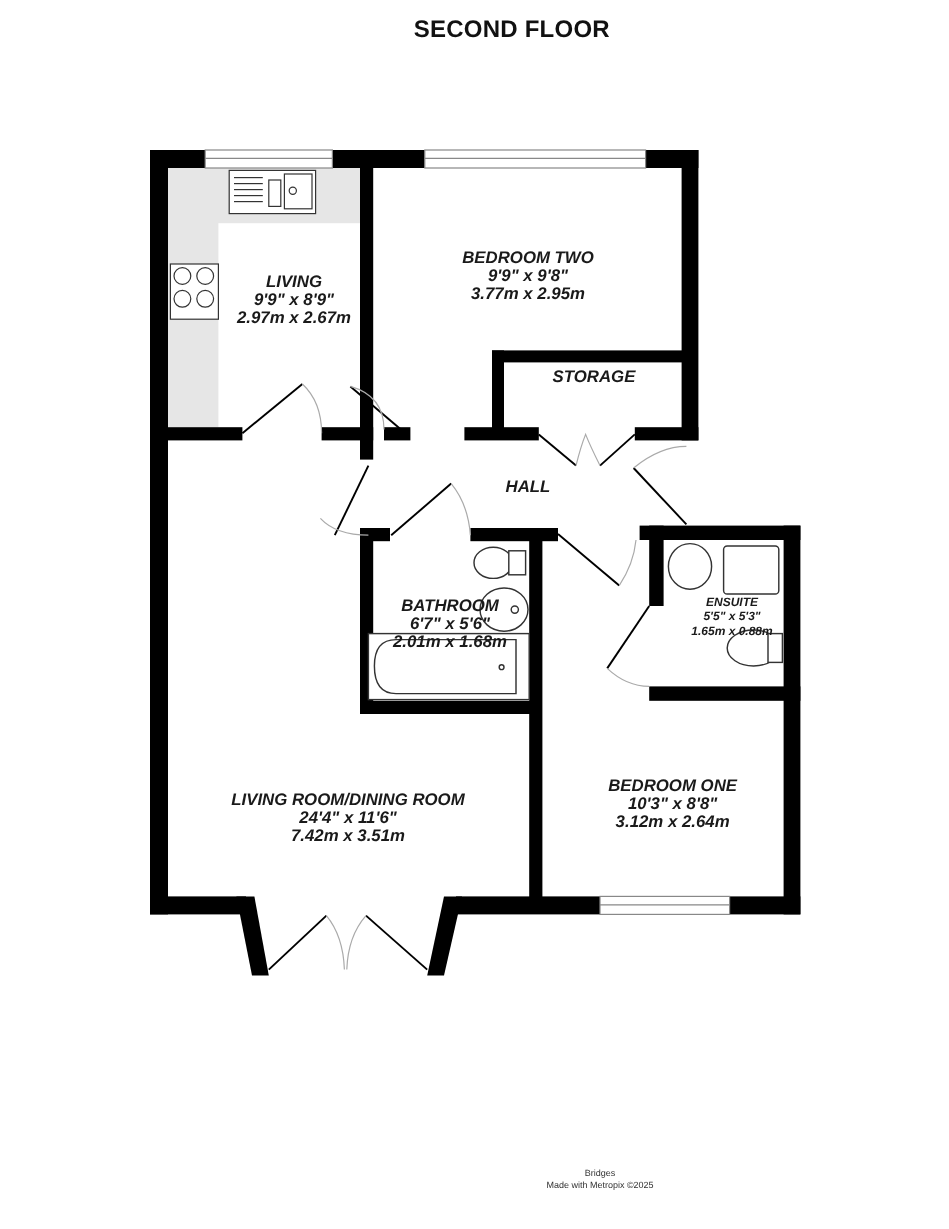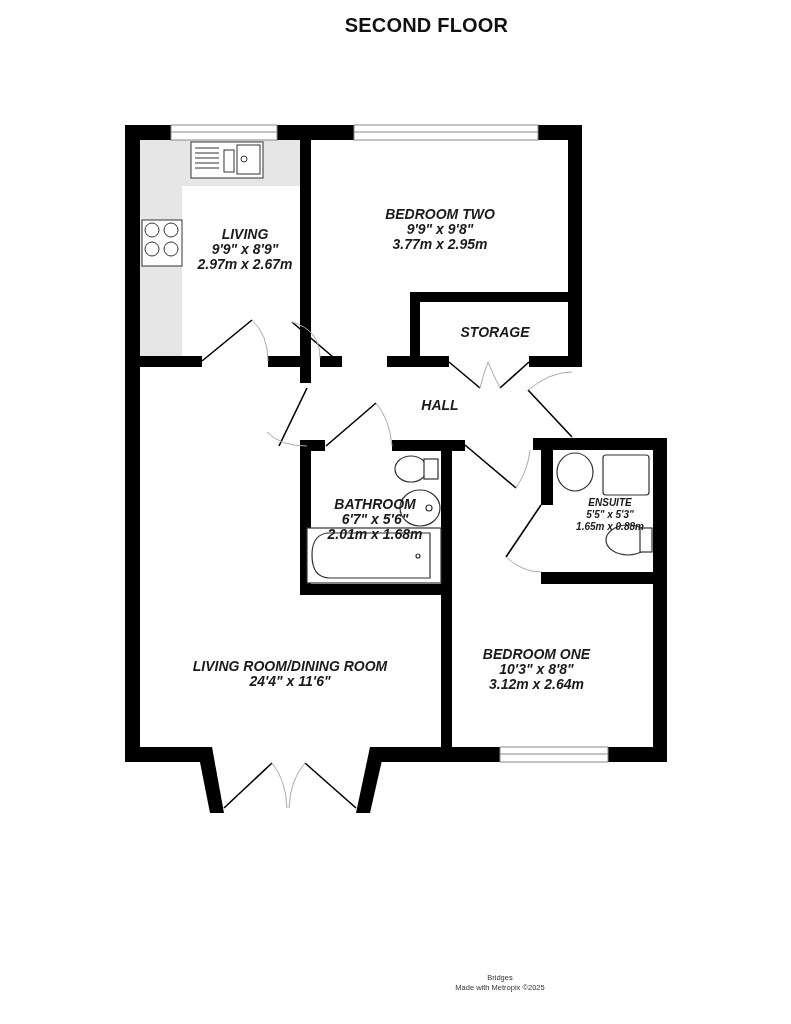--- a/index.html
+++ b/index.html
@@ -146,21 +146,21 @@
   <span class="dim">9'9"  x 8'9"</span>
   <span class="dim">2.97m  x 2.67m</span>
 </div>
 
 <div class="label" style="left:370px; top:193px; width:140px;margin-top:14px;">
   <span>BEDROOM TWO</span>
   <span class="dim">9'9"  x 9'8"</span>
   <span class="dim">3.77m  x 2.95m</span>
 </div>
 
-<div class="label" style="left:440px; top:325px; width:110px;font-style:italic;">
+<div class="label" style="left:440px; top:306px; width:110px;font-style:italic;">
   <span>STORAGE</span>
 </div>
 
 <div class="label" style="left:400px; top:398px; width:80px;">
   <span>HALL</span>
 </div>
 
 <div class="label" style="left:295px; top:497px; width:160px;">
   <span>BATHROOM</span>
   <span class="dim">6'7"  x 5'6"</span>
@@ -169,23 +169,24 @@
 
 <div class="label small" style="left:560px; top:497px; width:100px;">
   <span>ENSUITE</span>
   <span class="dim">5'5"  x 5'3"</span>
   <span class="dim">1.65m  x 0.88m</span>
 </div>
 
 <div class="label" style="left:170px; top:659px; width:240px;">
   <span>LIVING ROOM/DINING ROOM</span>
   <span class="dim">24'4"  x 11'6"</span>
+  <span class="dim">7.42m  x 3.51m</span>
 </div>
 
-<div class="label" style="left:464px; top:647px; width:145px;">
+<div class="label" style="left:488px; top:647px; width:145px;">
   <span>BEDROOM ONE</span>
   <span class="dim">10'3"  x 8'8"</span>
   <span class="dim">3.12m  x 2.64m</span>
 </div>
 
 <div class="footer">
   <div>Bridges</div>
   <div>Made with Metropix ©2025</div>
 </div>
 

